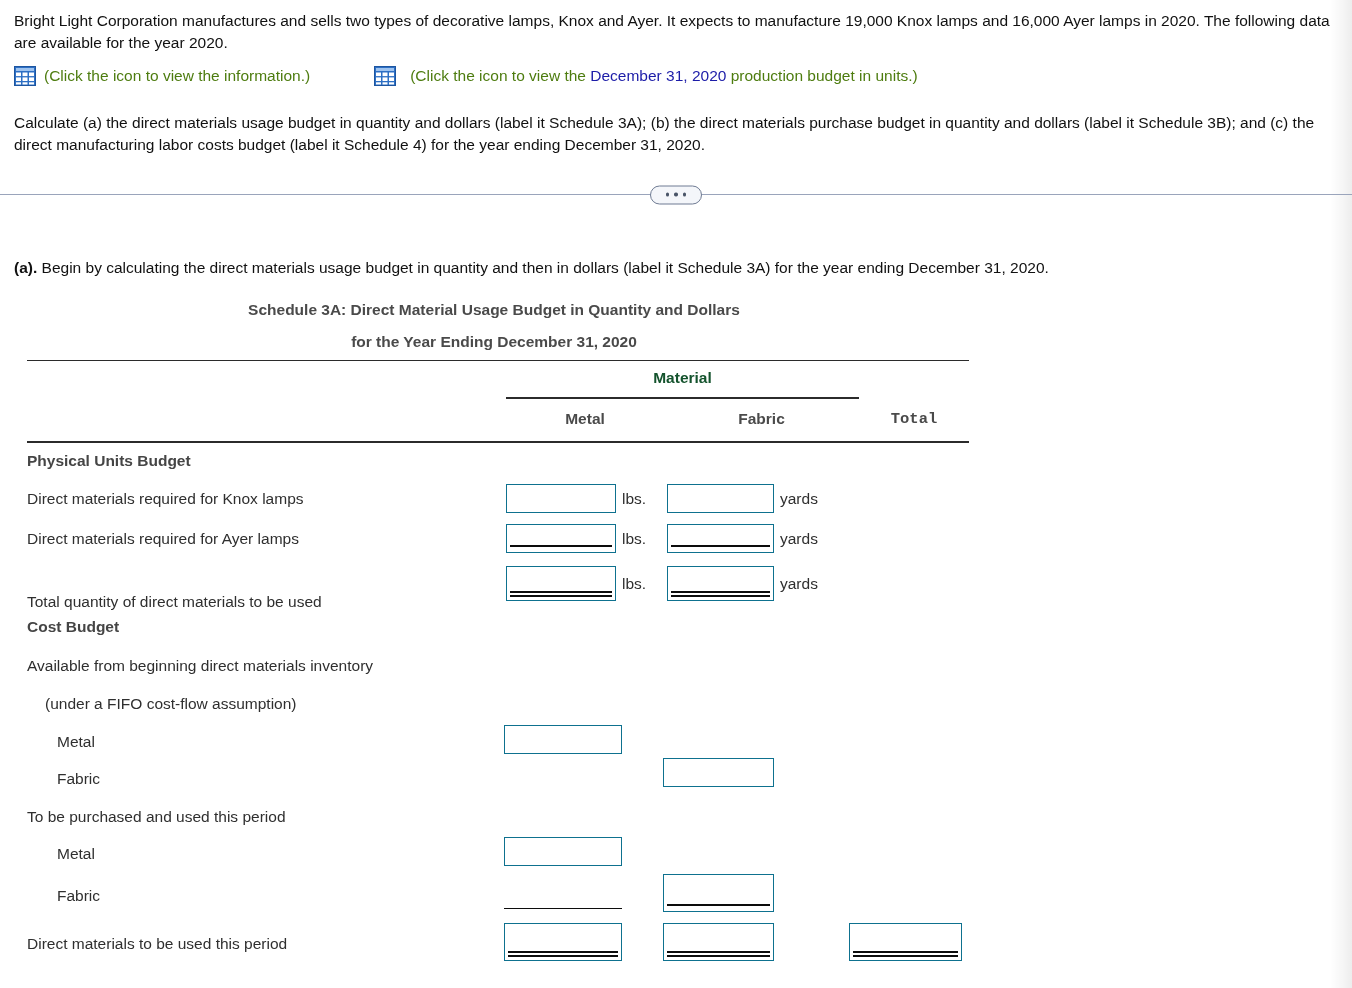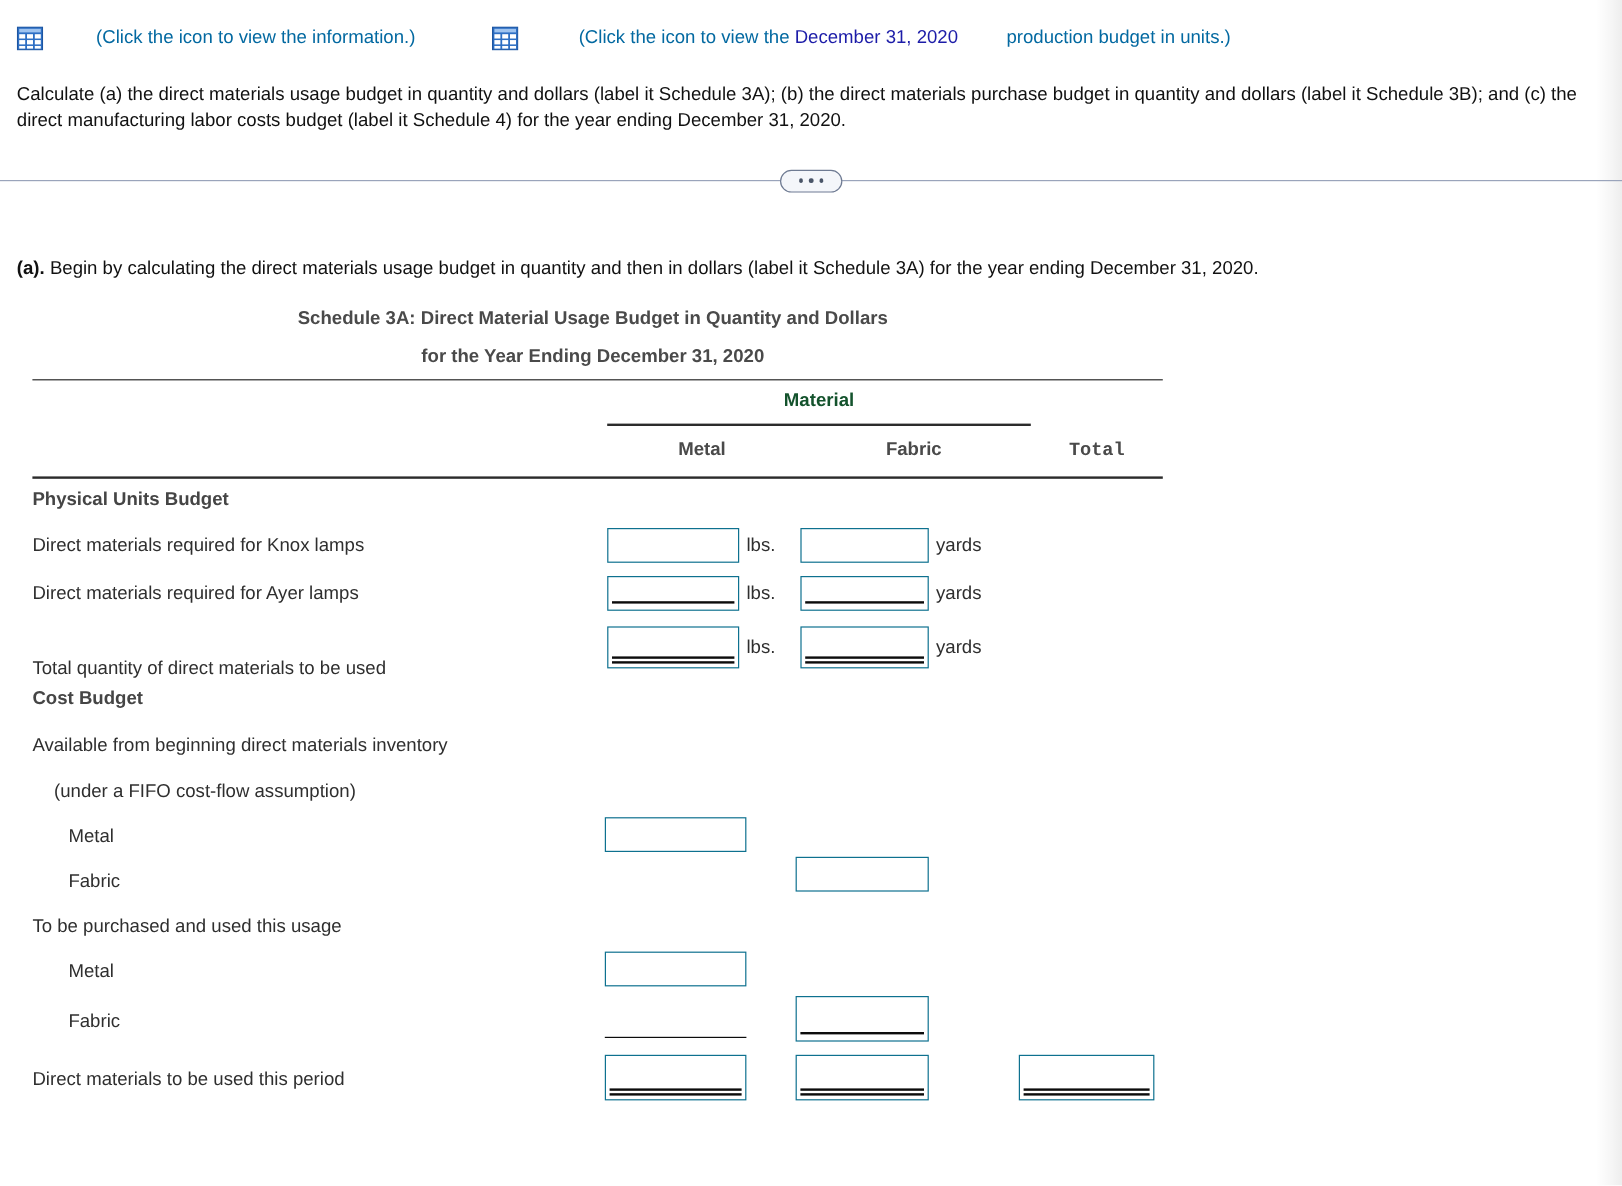--- a/index.html
+++ b/index.html
@@ -45,21 +45,21 @@
   }
   .icon-link.second { margin-left: 64px; gap: 14px; }
 
   
   .sheet-icon {
     width: 22px; height: 20px;
     display: block;
     flex: 0 0 auto;
   }
 
-  .link-green { color: #0369a1; margin-left: 36px; }
+  .link-green { color: #4d7c0f; }
   .link-blue  { color: #1c1ca8; }
 
   .spacer-1 { height: 26px; }
 
   
   .divider-wrap {
     position: relative;
     height: 1px;
     margin: 0;
     width: 1352px;
@@ -200,20 +200,21 @@
   .unit.u-metal  { left: 608px; }
   .unit.u-fabric { left: 766px; }
 </style>
 </head>
 <body>
 
 <div class="page-edge"></div>
 
 <div class="prompt-area">
 
+  <p class="para">Bright Light Corporation manufactures and sells two types of decorative lamps, Knox and Ayer. It expects to manufacture 19,000 Knox lamps and 16,000 Ayer lamps in 2020. The following data are available for the year 2020.</p>
 
   <div class="icon-row">
 
     <span class="icon-link">
       <span class="sheet-icon-wrap">
         <svg class="sheet-icon" viewBox="0 0 22 20" xmlns="http://www.w3.org/2000/svg">
           <rect x="0.5" y="0.5" width="21" height="19" fill="#2d6fc4" stroke="#1d55a0" stroke-width="1"></rect>
           <rect x="2" y="2" width="18" height="3" fill="#9ec3ef"></rect>
           <g fill="#ffffff">
             <rect x="2" y="6.5" width="5" height="3.6"></rect>
@@ -351,21 +352,21 @@
         <div class="lbl ind2">Metal</div>
         <div class="box metal-cost" style="top:1px"></div>
       </div>
 
       <div class="row" style="height:38px">
         <div class="lbl ind2">Fabric</div>
         <div class="box fabric-cost" style="top:-3px"></div>
       </div>
 
       <div class="row" style="height:37px">
-        <div class="lbl">To be purchased and used this usage</div>
+        <div class="lbl">To be purchased and used this period</div>
       </div>
 
       <div class="row" style="height:42px">
         <div class="lbl ind2">Metal</div>
         <div class="box metal-cost" style="top:1px"></div>
       </div>
 
       <div class="row" style="height:42px">
         <div class="lbl ind2">Fabric</div>
         <div class="free-ul" style="left:490px;width:118px;top:30px"></div>

